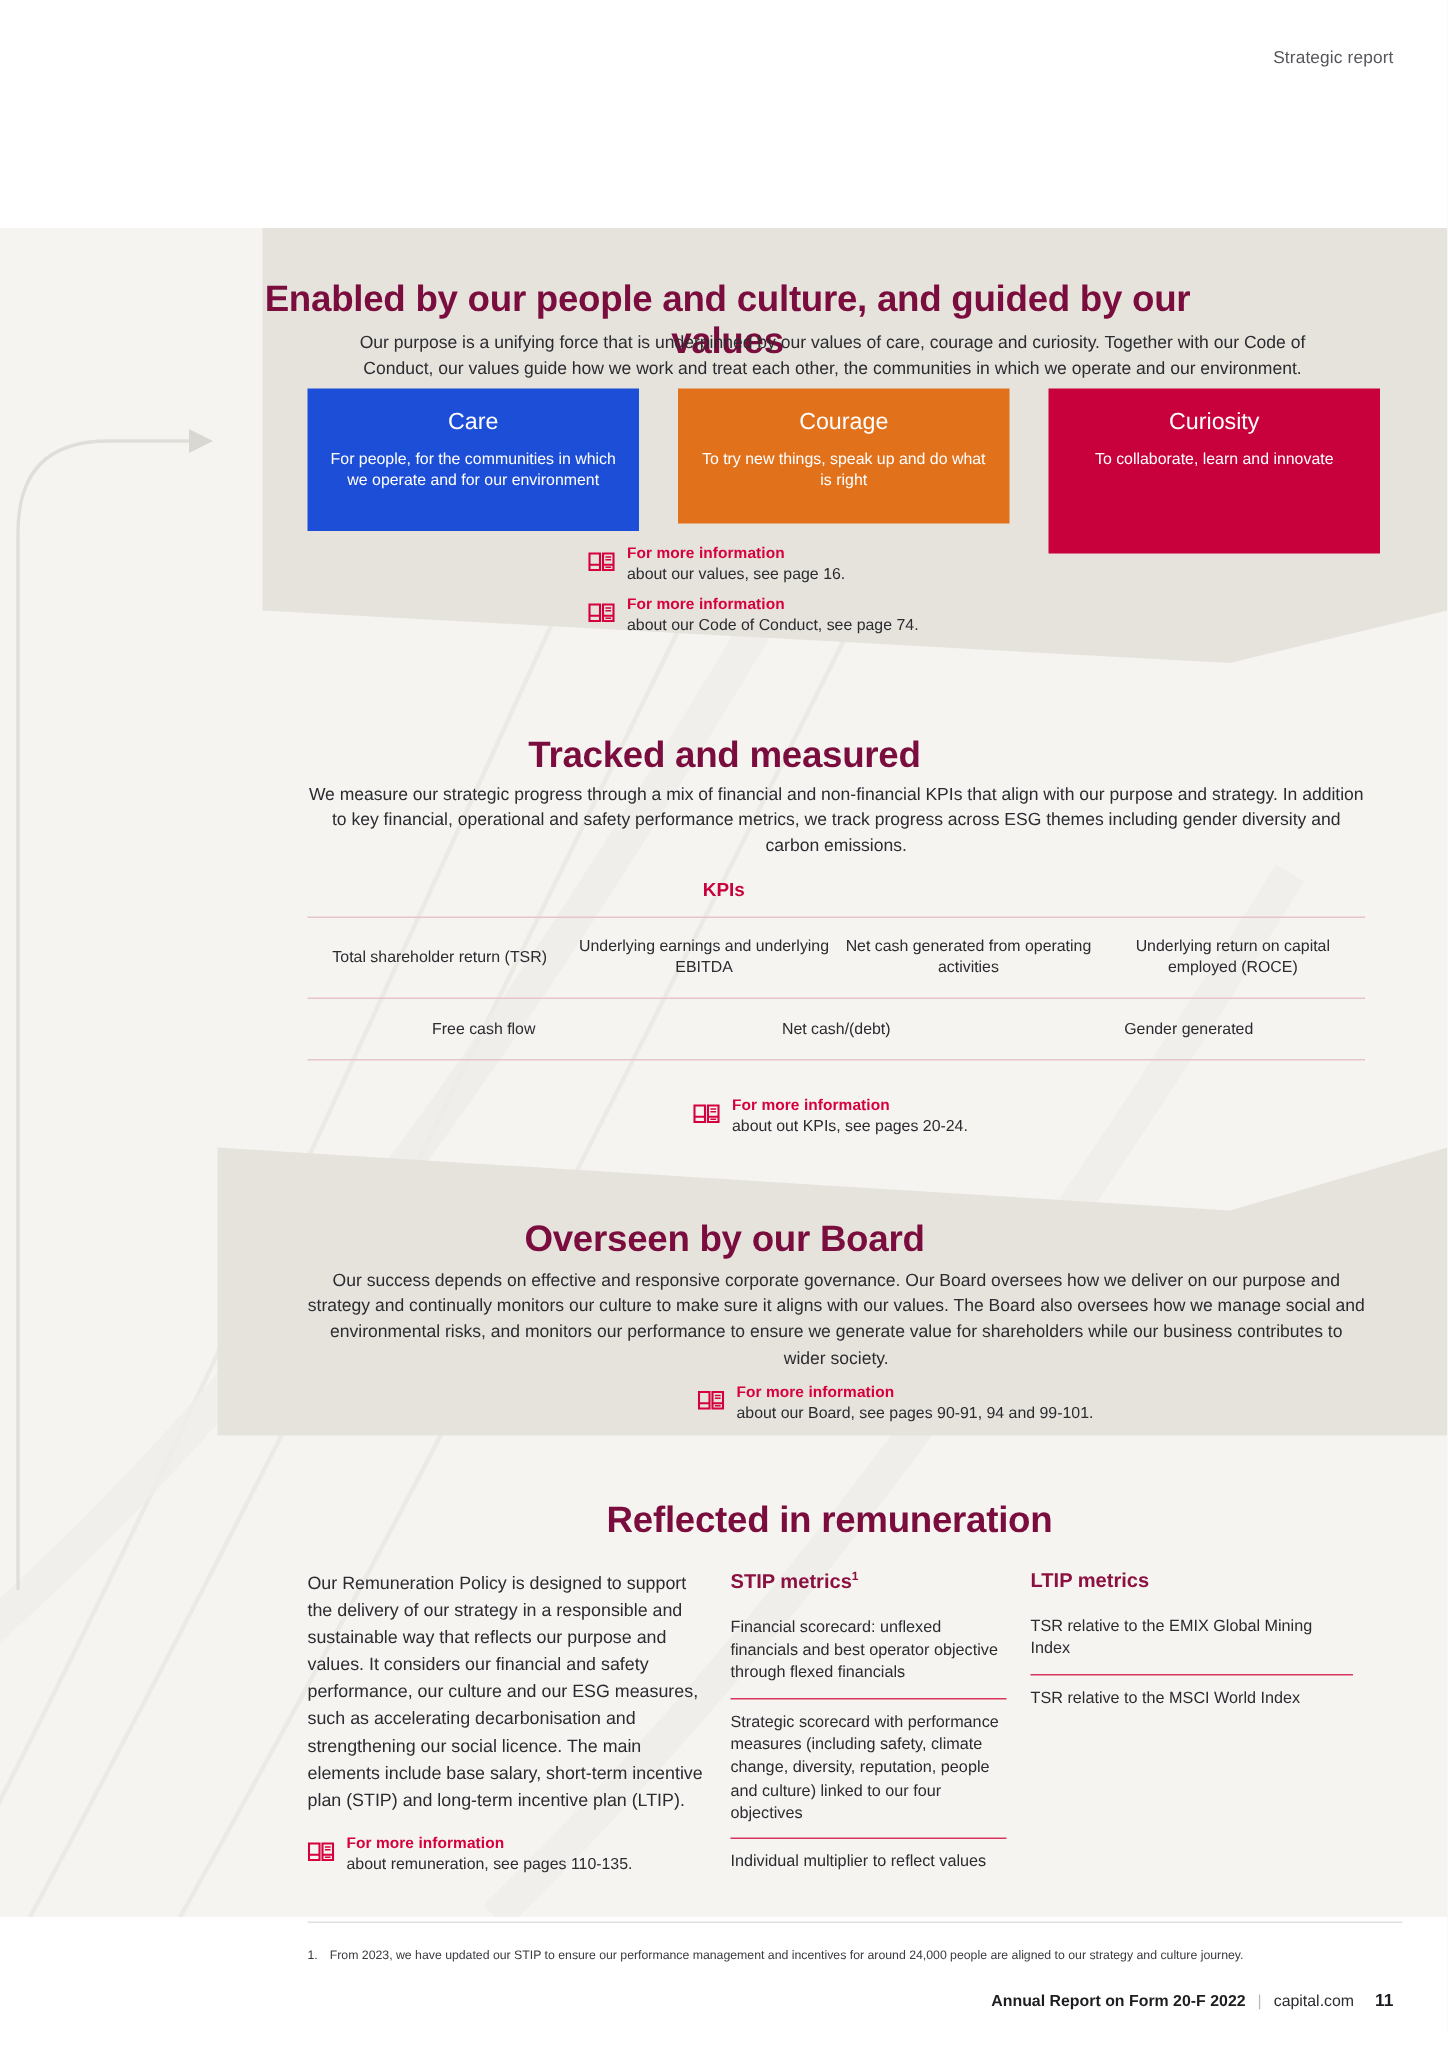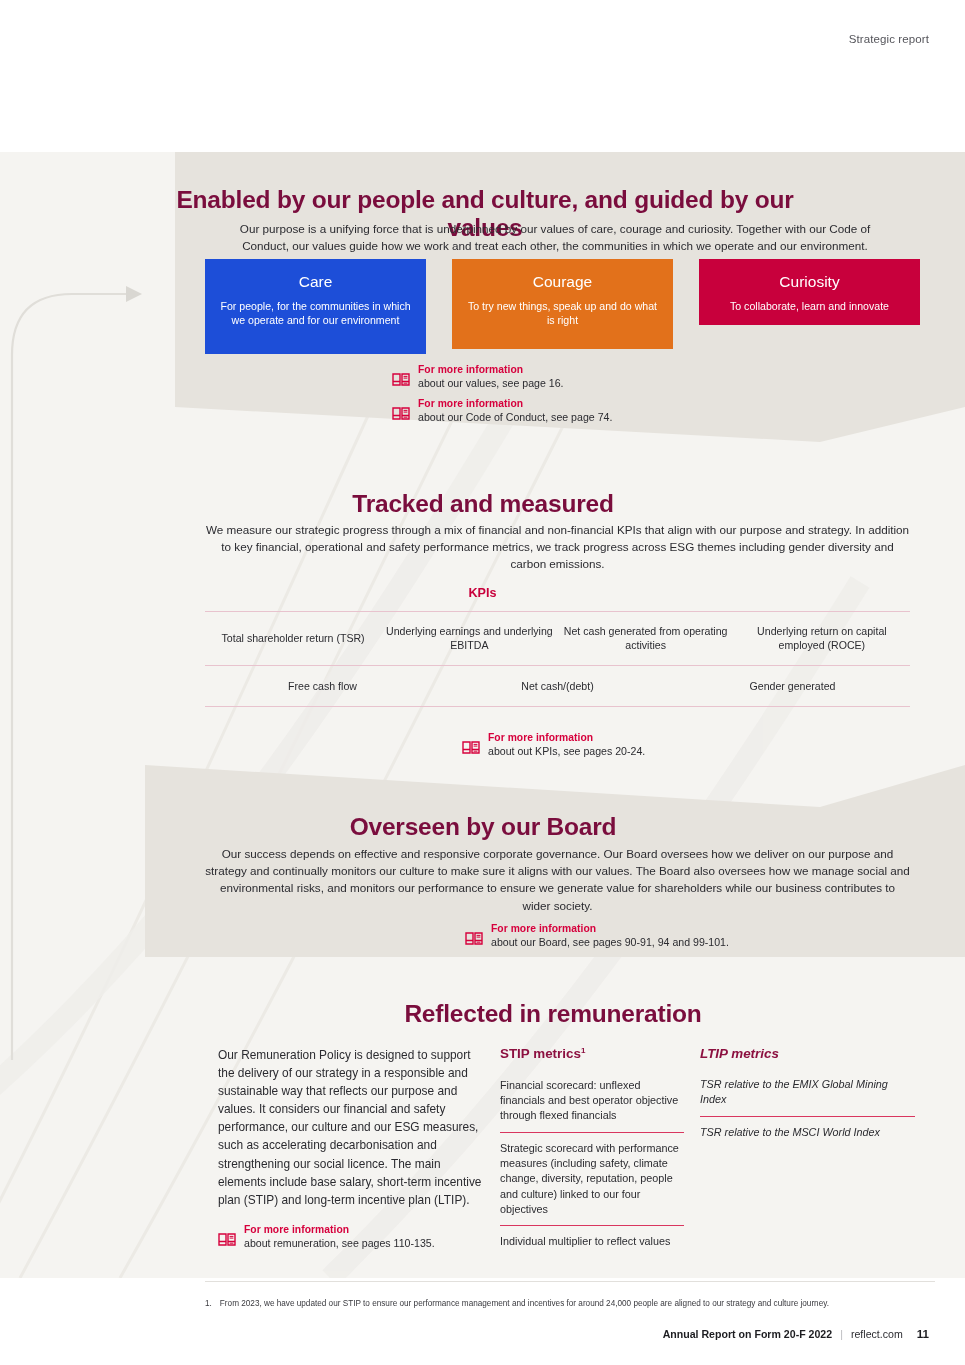--- a/index.html
+++ b/index.html
@@ -34,49 +34,49 @@
   }
   .body-copy{
     font-size:11.7px;line-height:1.47;color:#2b2b30;text-align:center;
   }
 
   
   #cards{position:absolute;left:205px;top:259px;width:715px;display:flex;gap:26px;}
   .card{flex:1;padding:14px 14px 16px;box-sizing:border-box;text-align:center;color:#fff;}
   .card.care{background:#1d4ed8;height:95px;}
   .card.courage{background:#e2711b;height:90px;}
-  .card.curiosity{background:#c8003c;height:66px;}
+  .card.curiosity{background:#c8003c;height:110px;}
   .card-title{font-size:15.5px;font-weight:400;line-height:1.2;margin-bottom:7px;}
   .card-desc{font-size:10.6px;line-height:1.38;}
 
   
-  .fmi{display:flex;align-items:flex-end;gap:7px;}
+  .fmi{display:flex;align-items:center;gap:7px;}
   .fmi .bk{flex:0 0 auto;margin-top:1px;}
   .fmi-txt{line-height:1.28;}
   .fmi-title{font-size:10.3px;font-weight:700;color:#d6003c;letter-spacing:.05px;}
   .fmi-sub{font-size:10.6px;color:#2b2b30;margin-top:1px;}
 
   
   #kpis-label{position:absolute;left:0;top:586px;width:965px;text-align:center;
     font-size:12.6px;font-weight:700;color:#c8003c;}
   #kpi-table{position:absolute;left:205px;top:611px;width:705px;}
   .kpi-rule{height:1px;background:#e8c3ce;width:100%;}
   .kpi-row{display:flex;}
   .kpi-cell{flex:1;text-align:center;font-size:10.6px;line-height:1.36;color:#2b2b30;
     padding:12px 4px;box-sizing:border-box;display:flex;align-items:center;justify-content:center;}
   #kpi-row1 .kpi-cell{min-height:40px;}
   #kpi-row2 .kpi-cell{min-height:40px;}
 
   
   #remun{position:absolute;left:205px;top:1046px;width:715px;display:flex;gap:0;}
-  #rem-left{width:282px;padding-right:18px;box-sizing:border-box;margin-left:13px;}
+  #rem-left{width:282px;padding-right:18px;box-sizing:border-box;}
   #rem-left p{margin:0;font-size:11.9px;line-height:1.52;color:#2b2b30;text-align:left;}
   #rem-left .fmi{margin-top:14px;}
   .metric-col{width:200px;padding-right:16px;box-sizing:border-box;}
-  .metric-col.ltip{width:215px;padding-right:0;font-style:italic;}
+  .metric-col.ltip{width:215px;padding-right:0;}
   .metric-head{font-size:13.4px;font-weight:700;color:#8c1040;margin-bottom:7px;line-height:1.2;}
   .metric-head sup{font-size:8px;vertical-align:super;font-weight:700;}
   .metric-item{font-size:10.8px;line-height:1.42;color:#2b2b30;padding:8px 0;}
   .metric-item:first-of-type{padding-top:0;}
   .metric-sep{height:1px;background:#d9365f;width:100%;}
 
   
   #footnote{position:absolute;left:205px;top:1298px;width:730px;display:flex;gap:8px;
     font-size:8.2px;line-height:1.35;color:#3a3a3f;}
   #footnote .num{flex:0 0 auto;}
@@ -284,15 +284,15 @@
 <div id="footer-rule"></div>
 
 <div id="footnote">
   <span class="num">1.</span>
   <span>From 2023, we have updated our STIP to ensure our performance management and incentives for around 24,000 people are aligned to our strategy and culture journey.</span>
 </div>
 
 <div id="footer">
   <span class="ftitle">Annual Report on Form 20-F 2022</span>
   <span class="sep">|</span>
-  <span class="site">reflect.com</span>
+  <span class="site">capital.com</span>
   <span class="pageno">11</span>
 </div>
 
 </body></html>

